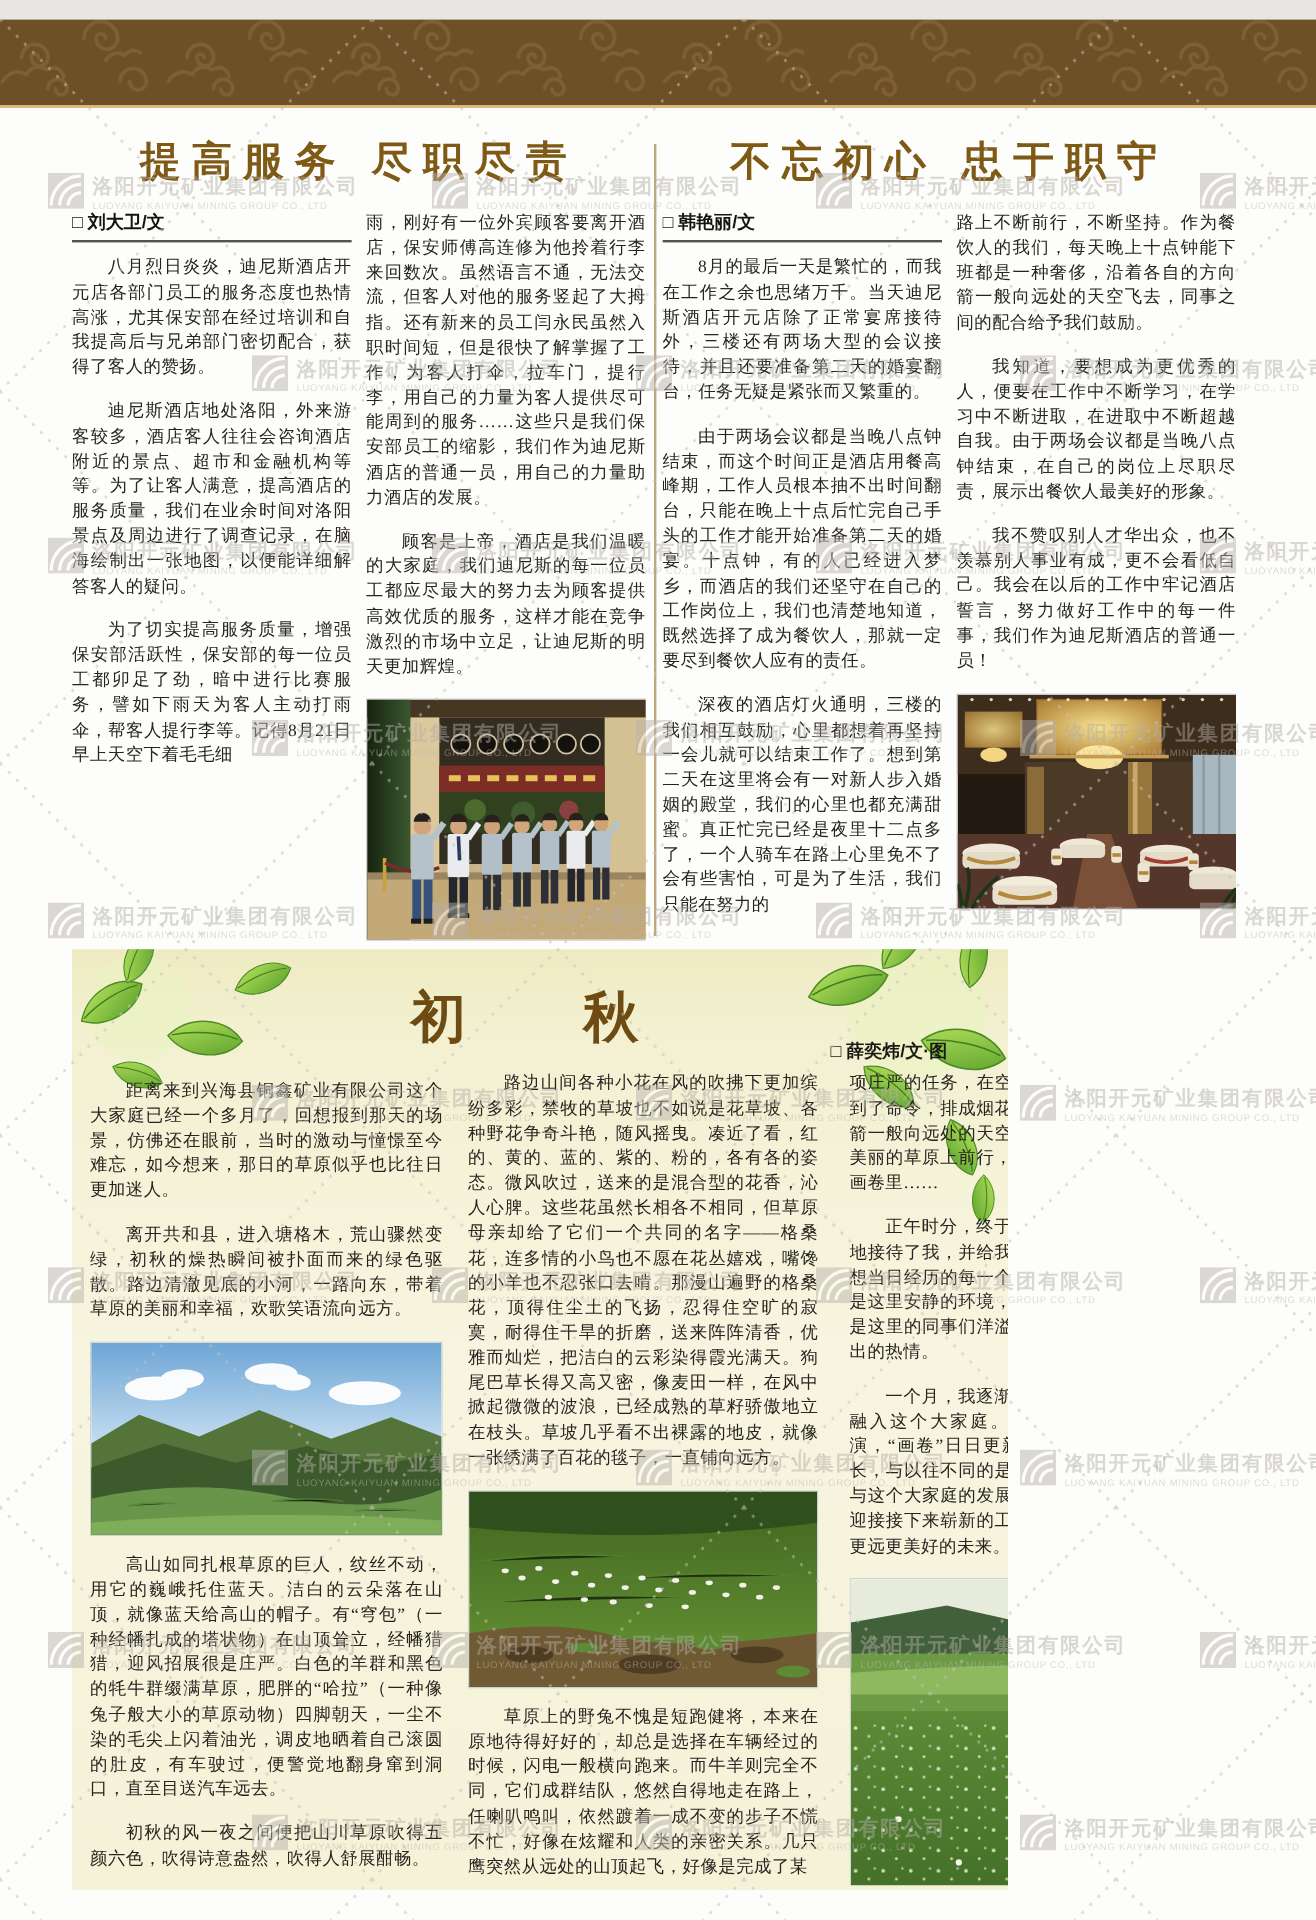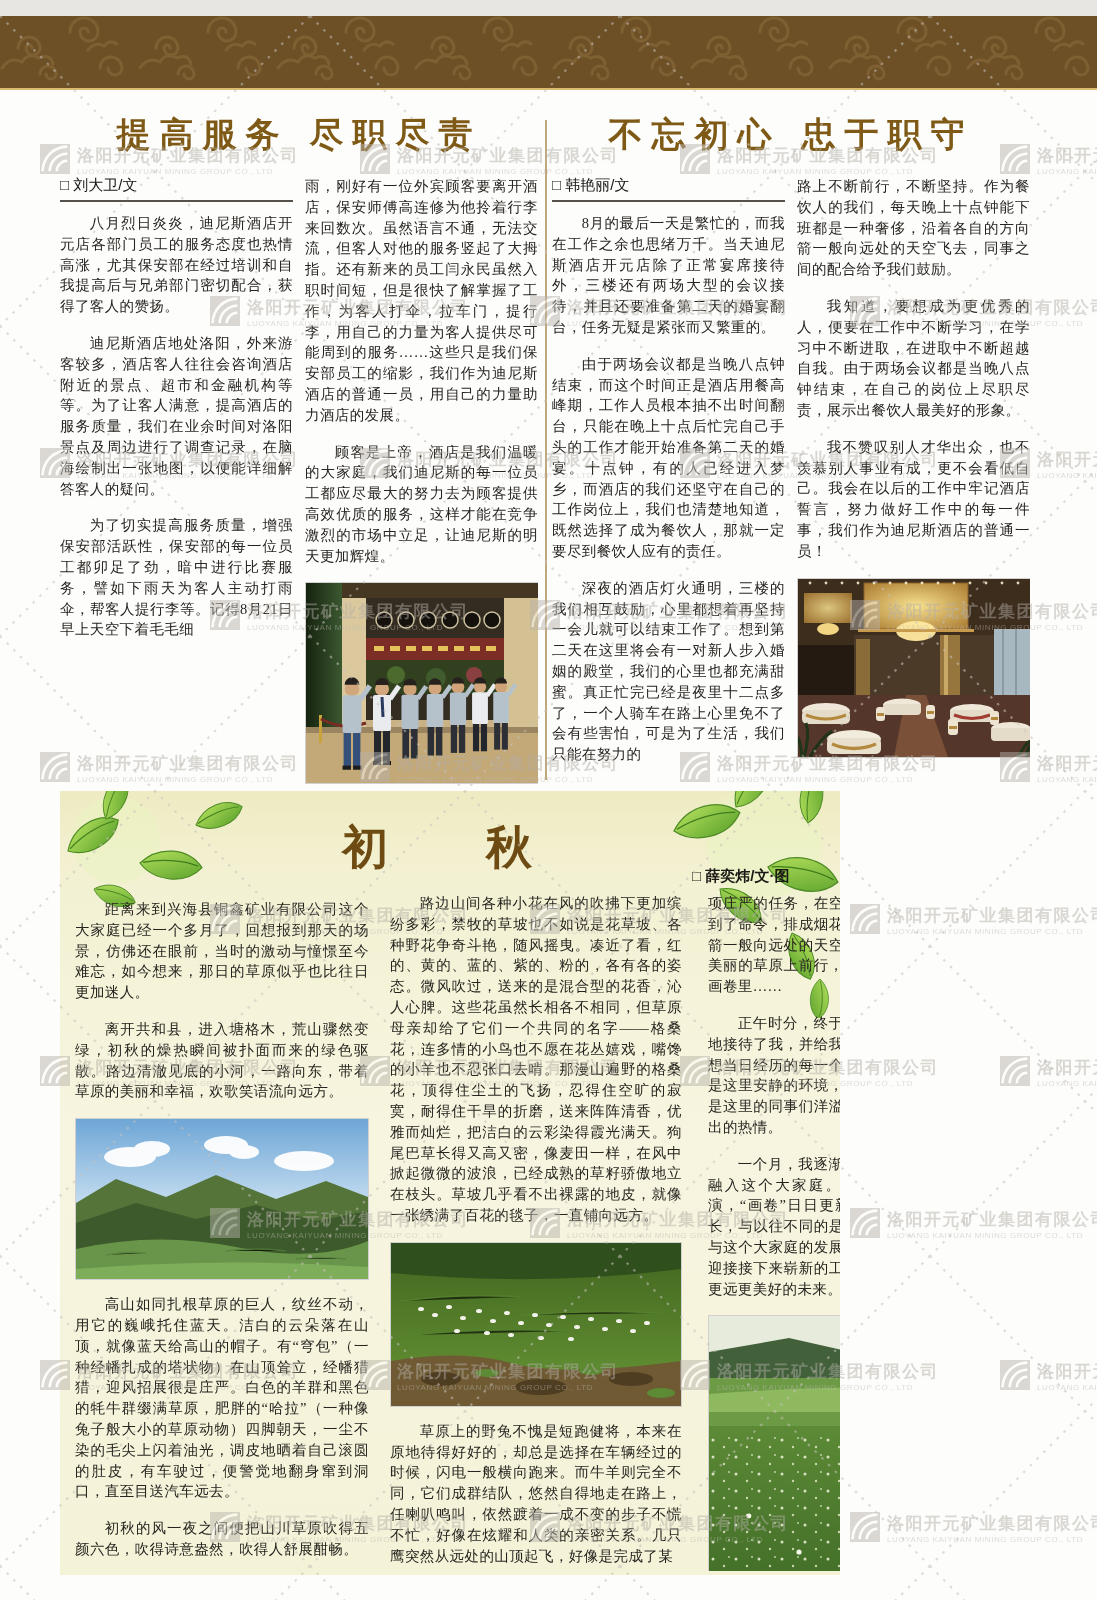--- a/index.html
+++ b/index.html
@@ -9,21 +9,21 @@
   .band{position:absolute;top:0;left:0;width:1097px;height:72px;border-bottom:2px solid #d9bc6e;}
   
   .art{position:absolute;top:96px;width:478px;}
   .art-left{left:60px;}
   .art-right{left:552px;}
   .vdivider{position:absolute;top:104px;left:545px;width:2px;height:660px;background:#bfa87e;}
   .art-title{margin:0;text-align:center;font-family:"DejaVu Serif",serif;font-weight:bold;
              font-size:34px;letter-spacing:9px;color:#7f5a16;white-space:nowrap;}
   .art-body{display:flex;gap:12px;margin-top:18px;height:610px;overflow:hidden;}
   .acol{width:233px;}
-  .byline{font-family:"Liberation Sans",sans-serif;font-size:15px;font-weight:normal;color:#161410;
+  .byline{font-family:"Liberation Sans",sans-serif;font-size:15px;font-weight:bold;color:#161410;
           border-bottom:2px solid #56514b;padding-bottom:5px;margin:0 0 11px;}
   .para{font-size:14.5px;line-height:20.8px;letter-spacing:.4px;text-align:justify;
         text-indent:2.05em;color:#272420;margin:0 0 16px;}
   .cont{text-indent:0;}
   .photo{display:block;border:1px solid rgba(0,0,0,.18);background:#fff;}
   .art .photo{margin-top:4px;}
   
   .autumn{position:absolute;top:775px;left:60px;width:780px;height:784px;overflow:hidden;
           background:linear-gradient(180deg,#eeebc2 0%,#f3f1d2 10%,#f7f5e0 45%,#f4f2d7 100%);}
   .autumn-title{position:absolute;top:26px;left:0;right:0;margin:0;text-align:center;

